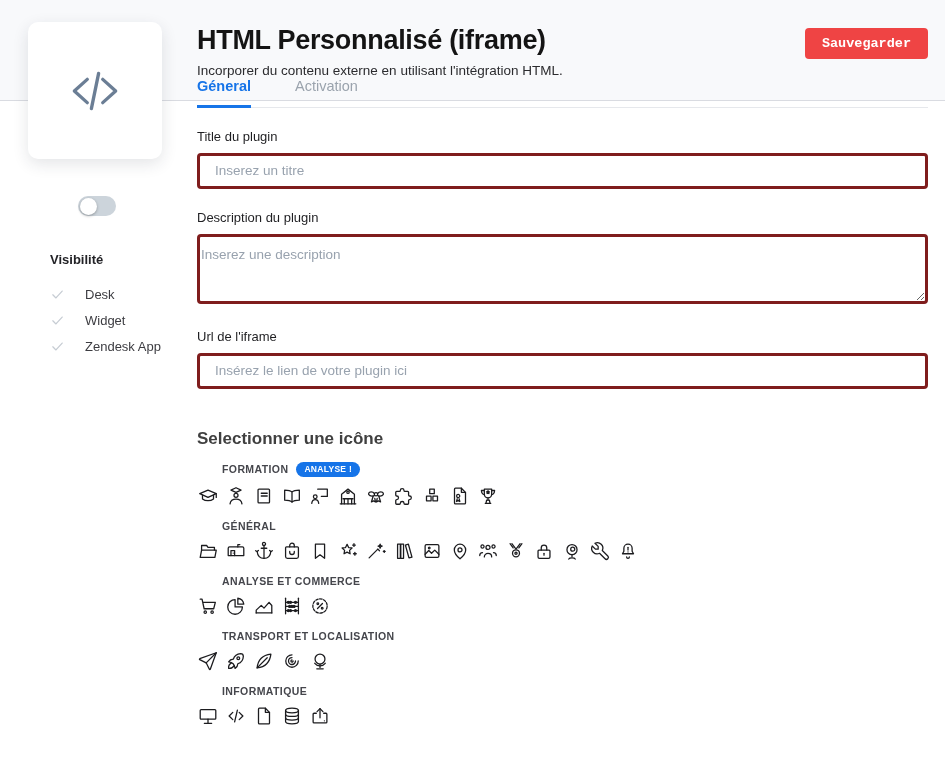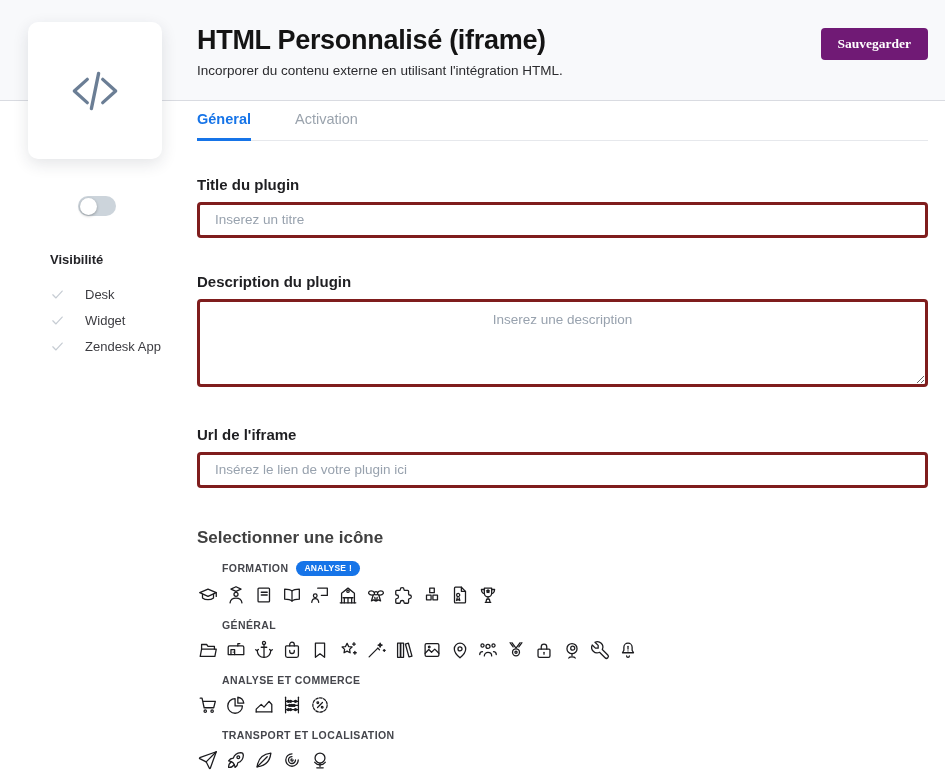--- a/index.html
+++ b/index.html
@@ -23,30 +23,30 @@
   .visibility h3 { font-size:13px; font-weight:bold; color:#232327; margin-bottom:14px; }
   .vis-item { display:flex; align-items:center; height:26px; gap:20px; }
   .vis-item svg { width:15px; height:15px; stroke:#c6ccd3; fill:none;
           stroke-width:2; stroke-linecap:round; stroke-linejoin:round; flex:0 0 auto; }
   .vis-item span { font-size:13px; color:#3c3c41; }
 
   .main { position:absolute; left:197px; top:0; width:731px; }
   .header-row { display:flex; justify-content:space-between; align-items:flex-start; padding-top:26px; }
   .page-title { font-size:27px; font-weight:800; letter-spacing:-.3px; color:#141414; line-height:1.1; }
   .page-subtitle { margin-top:7px; font-size:13.5px; color:#2b2b2e; }
-  .save-btn { background:#701a75; color:#fff; border:none; border-radius:4px;
-          font-family:Liberation Serif, serif; font-size:13.5px; font-weight:bold;
+  .save-btn { background:#ef4444; color:#fff; border:none; border-radius:4px;
+          font-family:Liberation Mono, monospace; font-size:13.5px; font-weight:bold;
           padding:8px 17px; cursor:pointer; margin-top:2px; }
-  .tabs { margin-top:33px; display:flex; gap:44px; border-bottom:1px solid #e6e8ec; }
+  .tabs { display:flex; gap:44px; border-bottom:1px solid #e6e8ec; }
   .tab { font-size:14.5px; padding-bottom:11px; margin-bottom:-1px; cursor:pointer; color:#9aa3ad; }
   .tab.active { color:#1674e8; font-weight:bold; border-bottom:3px solid #1674e8; }
-  .field-label { font-size:15px; font-weight:bold; color:#1f1f22; margin-top:35px; margin-bottom:9px; }
+  .field-label { font-size:13px; font-weight:normal; color:#1f1f22; margin-top:21px; margin-bottom:9px; }
   .text-input, .text-area { width:100%; border:3px solid #7f1d1d; border-radius:4px;
           font-family:inherit; font-size:13.5px; color:#30343b; padding:0 15px; height:36px; background:#fff; }
-  .text-area { height:88px; padding:10px 1px; resize:vertical;text-align:center; }
+  .text-area { height:70px; padding:10px 1px; resize:vertical; }
   .text-input::placeholder, .text-area::placeholder { color:#98a2ae; }
 
   .icon-picker-heading { font-size:17px; font-weight:bold; color:#404040; margin-top:40px; }
   .cat-row { display:flex; align-items:center; gap:8px; margin-top:13px; }
   .cat-label { font-size:10.5px; font-weight:bold; letter-spacing:.4px; color:#45464c;padding-left:25px; }
   .badge { background:#1674e8; color:#fff; font-size:8.5px; font-weight:bold;
           border-radius:9px; padding:2.5px 8px; letter-spacing:.3px; }
   .icons-row { display:flex; gap:6px; margin-top:8px; }
   .icon-cell { width:22px; height:22px; display:flex; align-items:center; justify-content:center;
           cursor:pointer; color:#1c1c1f; }

